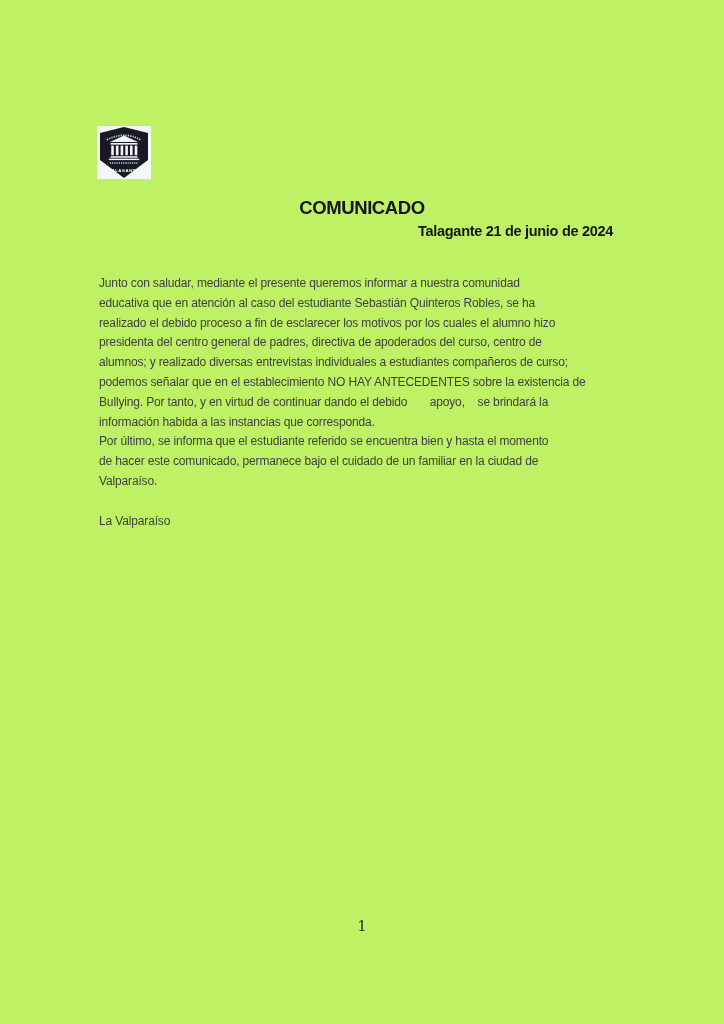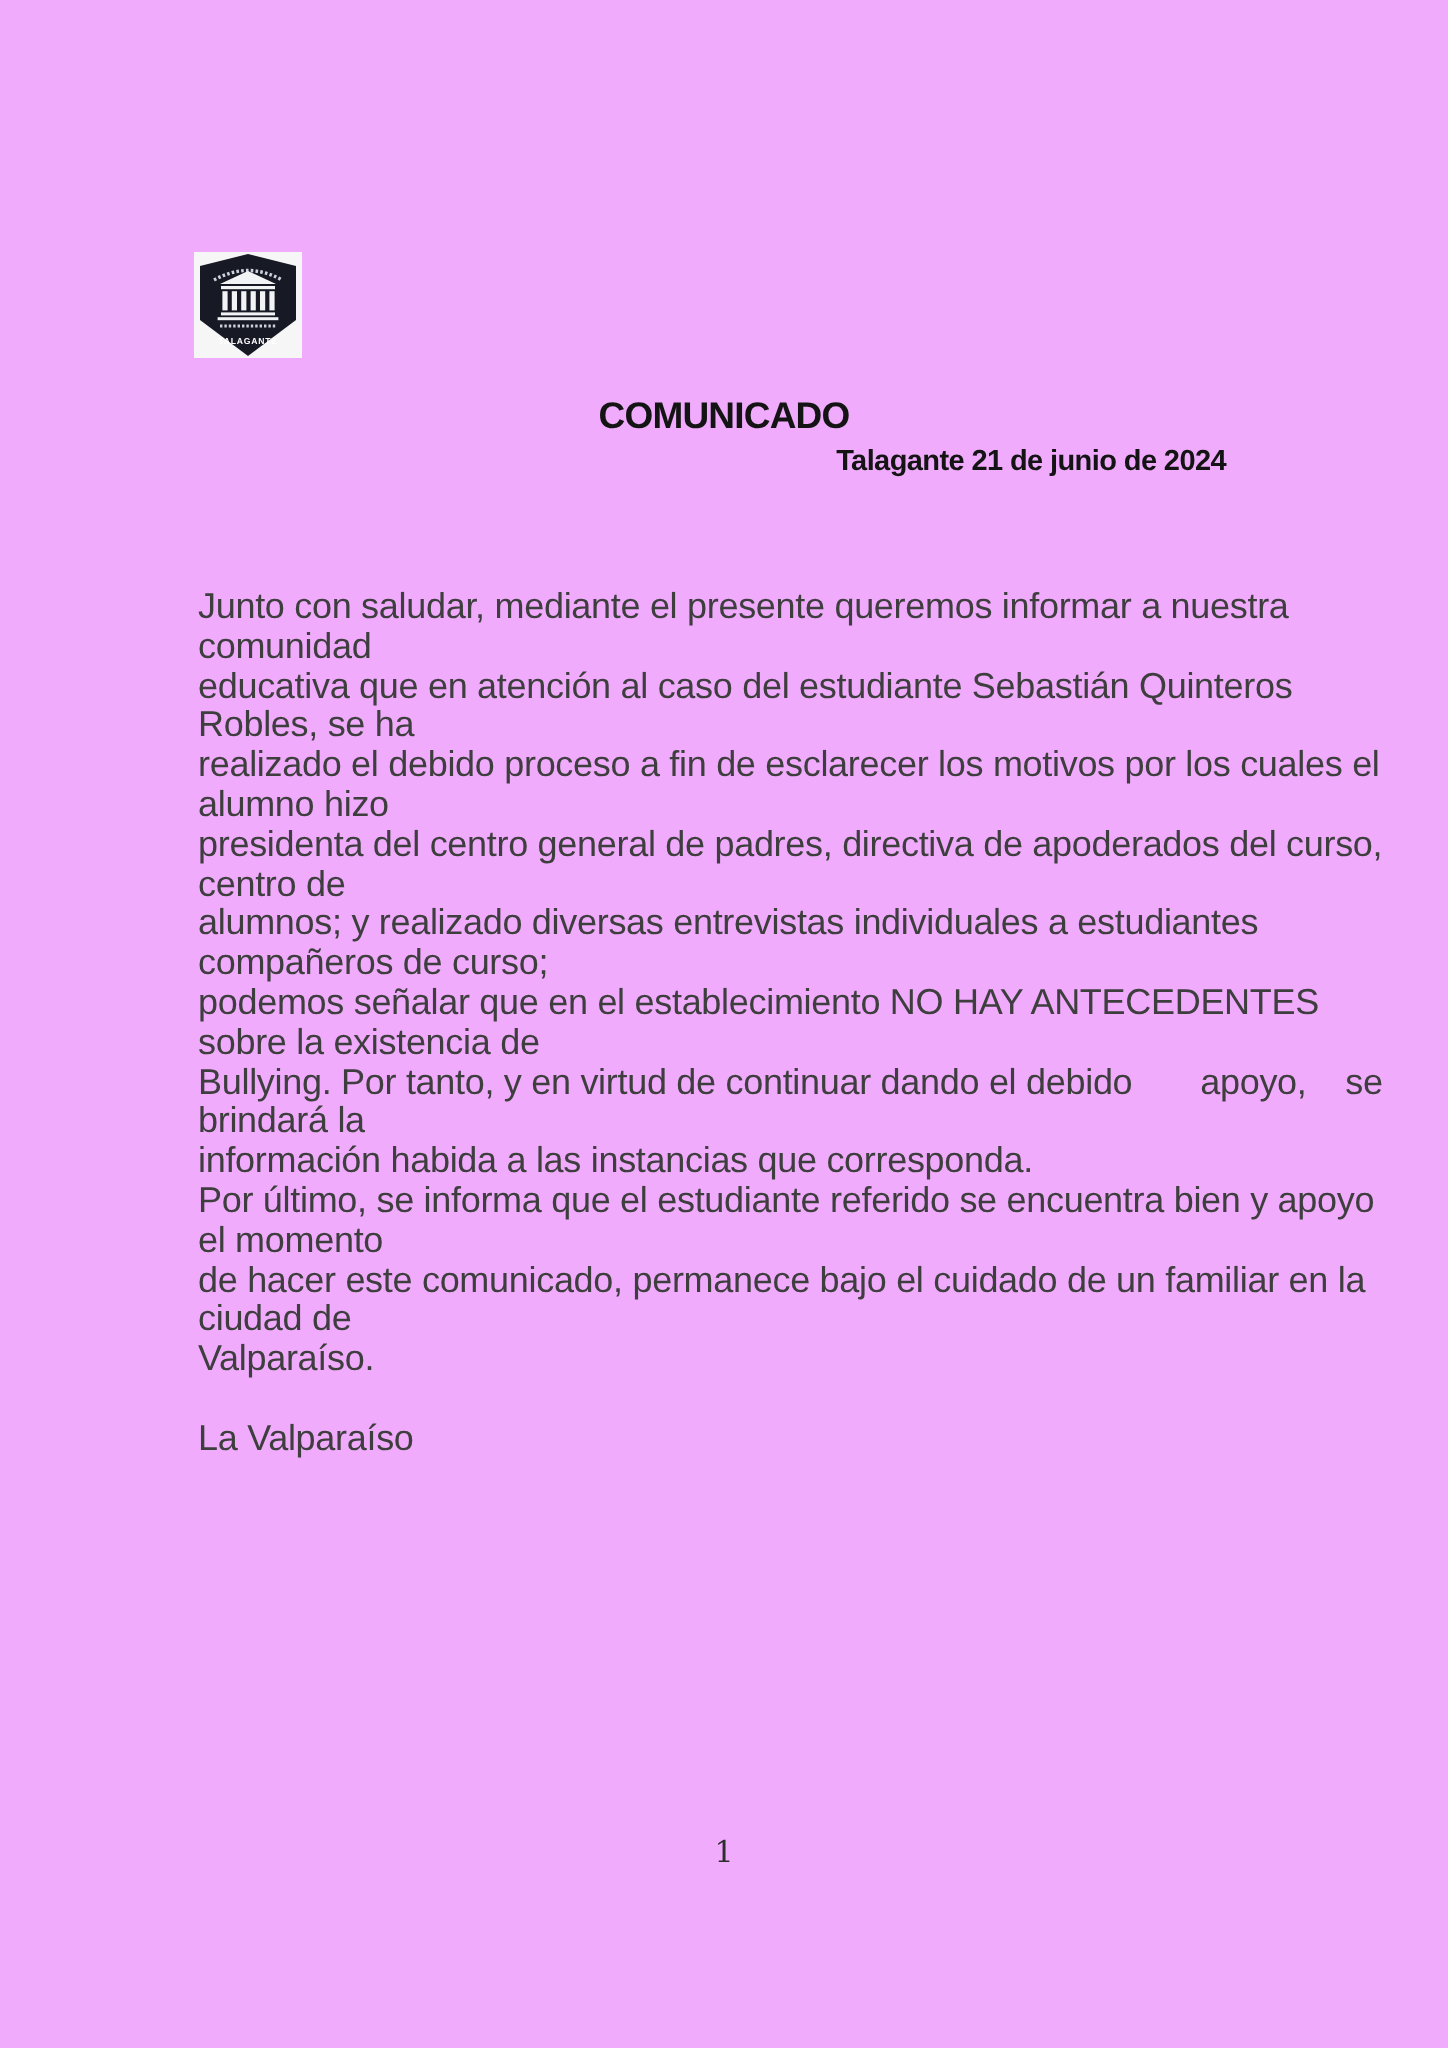--- a/index.html
+++ b/index.html
@@ -5,21 +5,21 @@
   html, body {
     margin: 0;
     padding: 0;
     background: #ffffff;
   }
   .page {
     position: relative;
     width: 724px;
     height: 1024px;
     margin: 0 auto;
-    background: #f0abfc;
+    background: #bef264;
     overflow: hidden;
     font-family: "Liberation Sans", "DejaVu Sans", sans-serif;
   }
   .logo {
     position: absolute;
     left: 97px;
     top: 126px;
     width: 54px;
     height: 53px;
   }
@@ -39,23 +39,23 @@
     right: 111px;
     top: 223px;
     font-size: 14.5px;
     font-weight: 700;
     letter-spacing: -0.3px;
     color: #141414;
   }
   .letter-body {
     position: absolute;
     left: 99px;
-    top: 294px;
+    top: 274px;
     width: 604px;
-    font-size: 18px;
+    font-size: 12px;
     line-height: 19.8px;
     letter-spacing: -0.15px;
     color: #3e3e3e;
   }
   .body-line {
     min-height: 19.8px;
     white-space: pre-wrap;
   }
   .page-number {
     position: absolute;
@@ -99,21 +99,21 @@
 
   <div class="letter-body">
     <div class="body-line">Junto con saludar, mediante el presente queremos informar a nuestra comunidad</div>
     <div class="body-line">educativa que en atención al caso del estudiante Sebastián Quinteros Robles, se ha</div>
     <div class="body-line">realizado el debido proceso a fin de esclarecer los motivos por los cuales el alumno hizo</div>
     <div class="body-line">presidenta del centro general de padres, directiva de apoderados del curso, centro de</div>
     <div class="body-line">alumnos; y realizado diversas entrevistas individuales a estudiantes compañeros de curso;</div>
     <div class="body-line">podemos señalar que en el establecimiento NO HAY ANTECEDENTES sobre la existencia de</div>
     <div class="body-line">Bullying. Por tanto, y en virtud de continuar dando el debido       apoyo,    se brindará la</div>
     <div class="body-line">información habida a las instancias que corresponda.</div>
-    <div class="body-line">Por último, se informa que el estudiante referido se encuentra bien y apoyo el momento</div>
+    <div class="body-line">Por último, se informa que el estudiante referido se encuentra bien y hasta el momento</div>
     <div class="body-line">de hacer este comunicado, permanece bajo el cuidado de un familiar en la ciudad de</div>
     <div class="body-line">Valparaíso.</div>
     <div class="body-line"></div>
     <div class="body-line">La Valparaíso</div>
   </div>
 
   <div class="page-number">1</div>
 
 </div>
 

